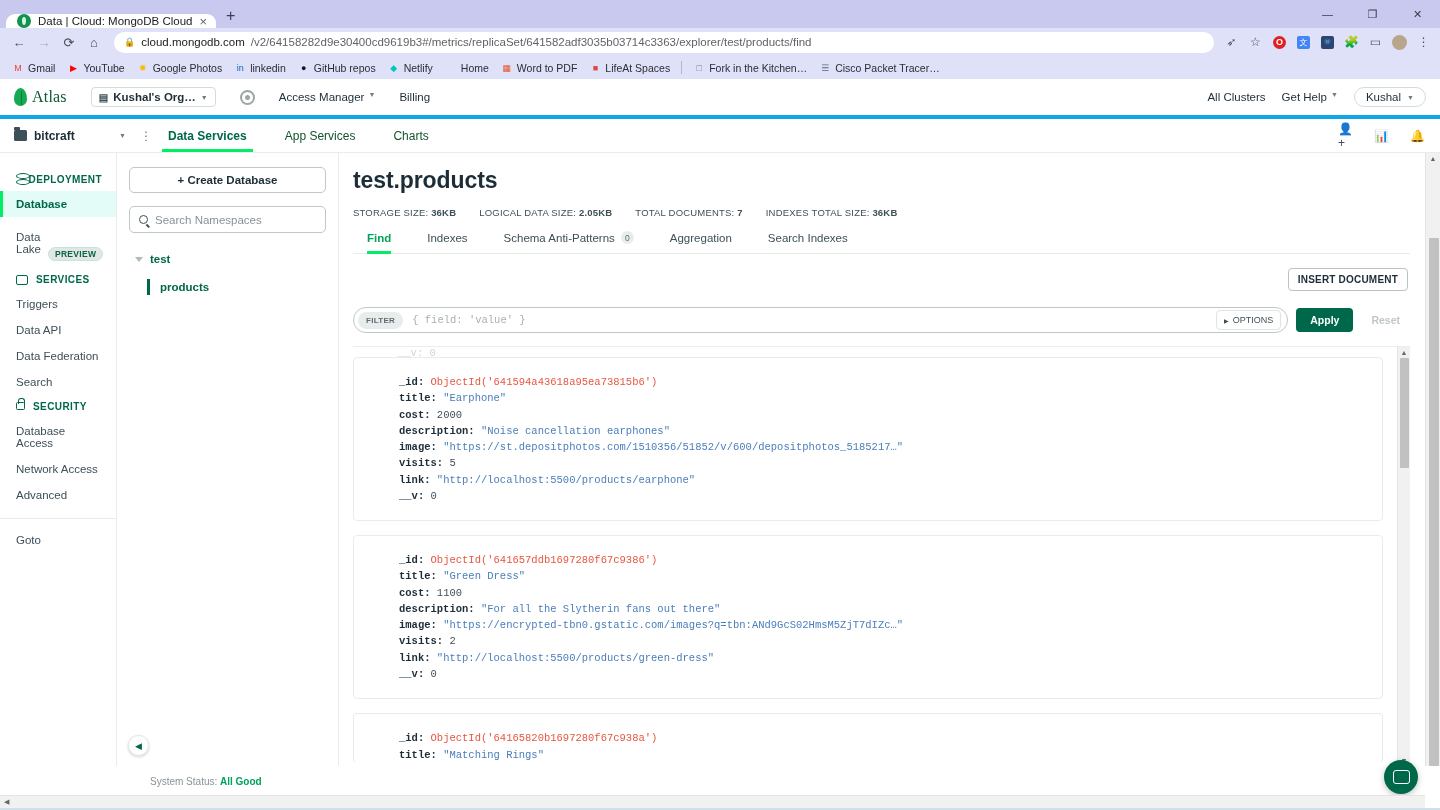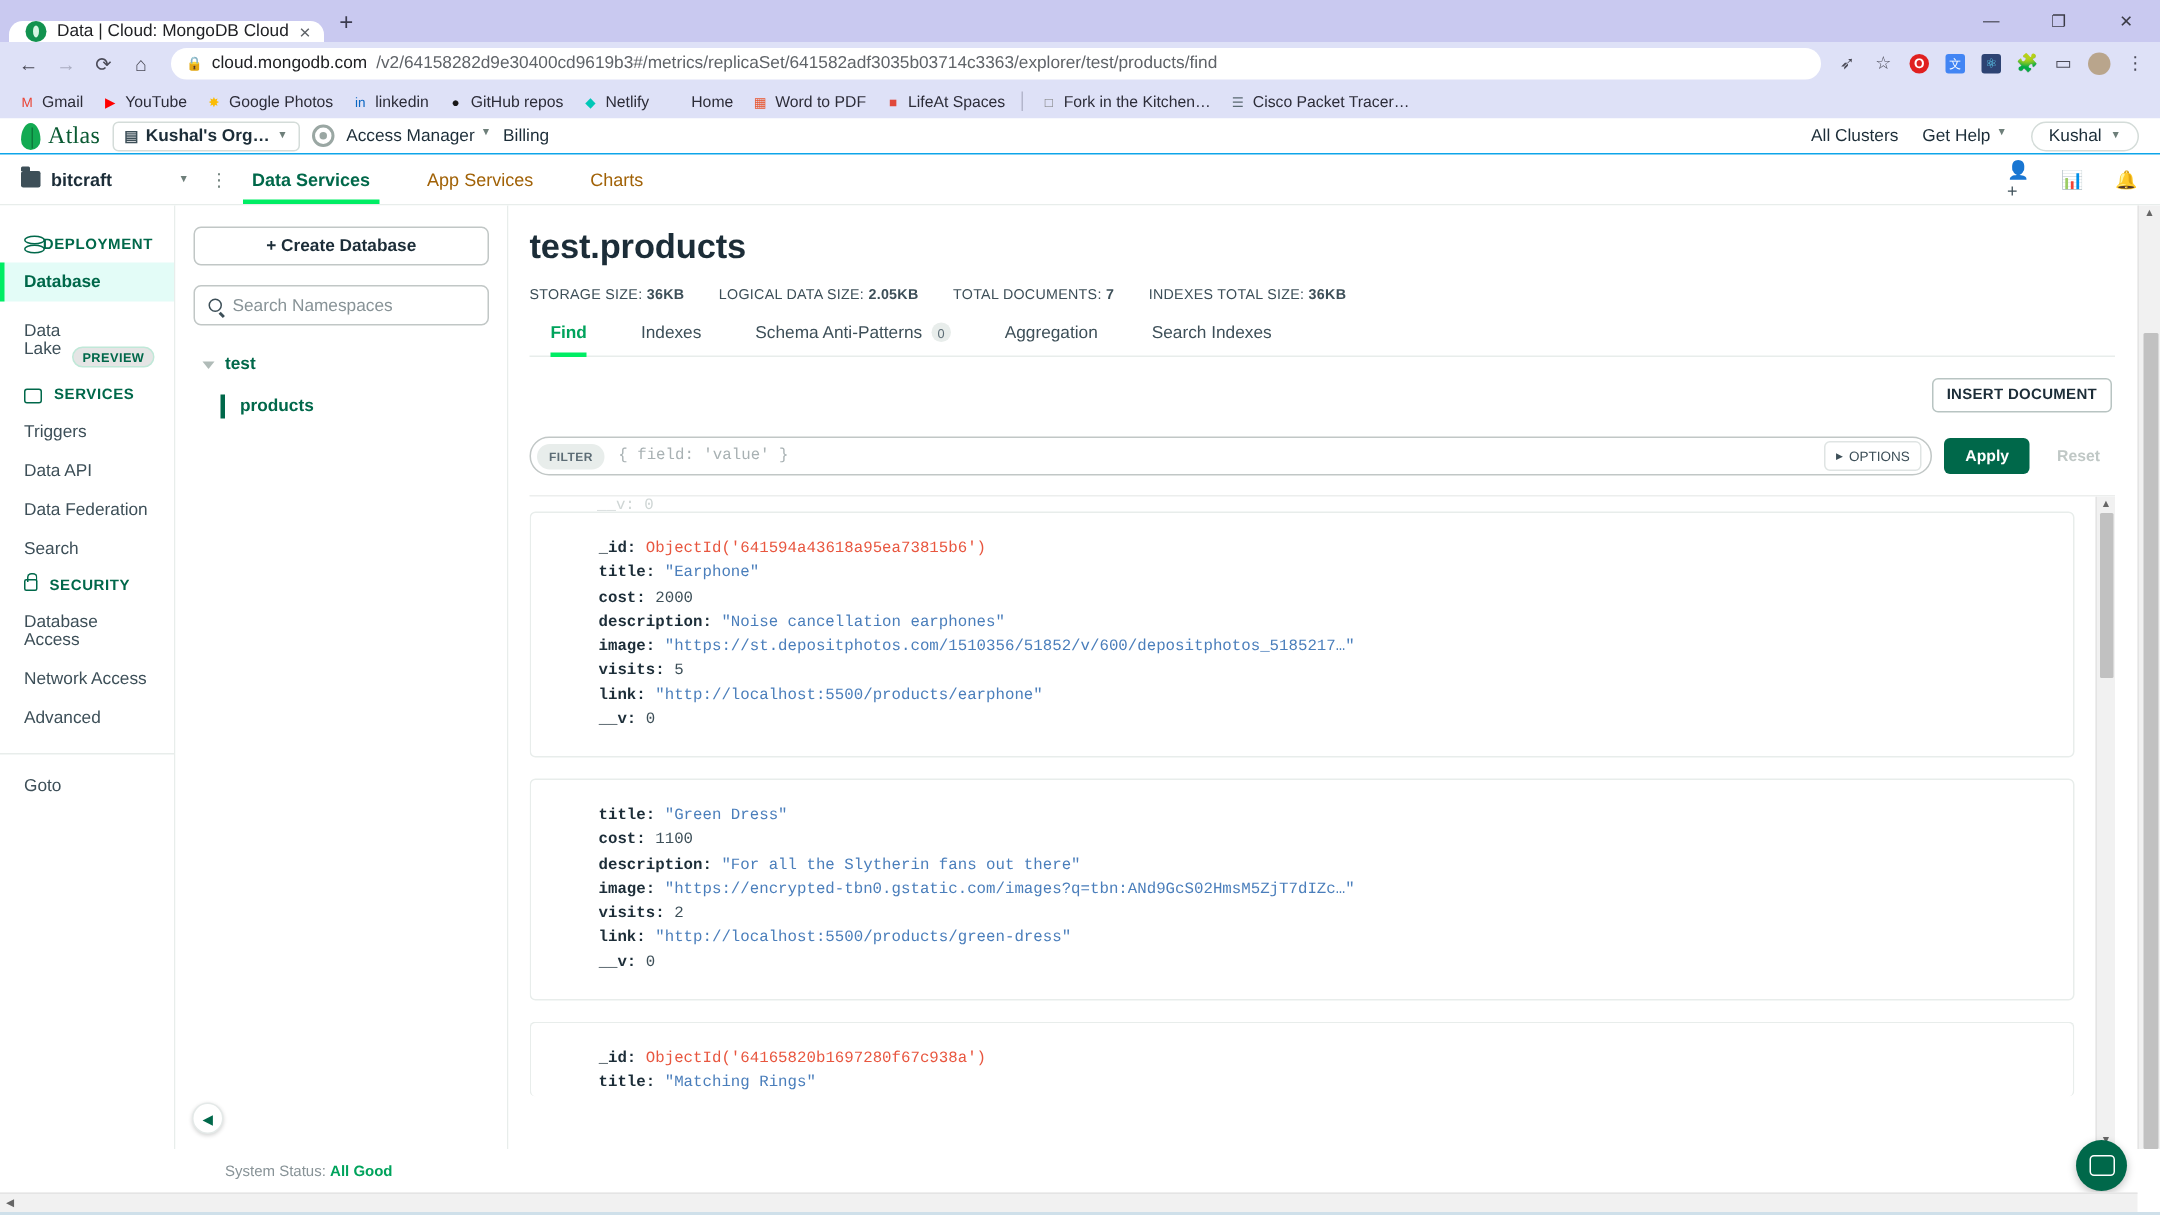--- a/index.html
+++ b/index.html
@@ -111,25 +111,25 @@
     display: flex; align-items: center; gap: 4px;
     padding: 2px 6px; white-space: nowrap; cursor: pointer; border-radius: 3px;
   }
   .bm-ico { width: 12px; height: 12px; display:flex;align-items:center;justify-content:center; font-size: 9px; flex-shrink: 0;}
   .bm-sep { width: 1px; height: 13px; background: #b3b6cc; margin: 0 5px; }
 
   
   .app { height: 729px; display: flex; flex-direction: column; background: #fff; position: relative;}
 
   .atlas-nav {
-    height: 24px;
+    height: 40px;
     display: flex; align-items: center;
     padding: 0 14px;
-    border-bottom: 1px solid #0ea5e9;
-    gap: 8px;
+    border-bottom: 4px solid #0ea5e9;
+    gap: 24px;
   }
   .atlas-logo { display: flex; align-items: center; gap: 5px; }
   .leaf {
     width: 13px; height: 18px;
     background: #13aa52;
     border-radius: 50% 50% 50% 50% / 62% 62% 38% 38%;
     transform: rotate(0deg);
     position: relative;
   }
   .leaf::after {
@@ -162,21 +162,21 @@
     display: flex; align-items: center;
     padding: 0 14px;
     border-bottom: 1px solid #e8edeb;
     gap: 14px;
   }
   .proj-name { display: flex; align-items: center; gap: 7px; font-weight: 700; font-size: 12px; min-width: 112px;}
   .folder-ico { width: 13px; height: 11px; background: #3d4f58; border-radius: 1.5px 1.5px 1.5px 1.5px; position: relative;}
   .folder-ico::before{content:"";position:absolute;top:-3px;left:0;width:6px;height:3px;background:#3d4f58;border-radius:1px 1px 0 0;}
   .kebab { color: #6e7f7a; font-size: 12px; cursor: pointer; letter-spacing: 0; line-height: 1; }
   .ptab {
-    font-size: 12px; color: #a16207; cursor: pointer; padding: 8px 2px;
+    font-size: 12px; color: #14532d; cursor: pointer; padding: 8px 2px;
     position: relative; font-weight: 400;
   }
   .ptab.active { color: #00684a; font-weight: 700; }
   .ptab.active::after {
     content:""; position: absolute; left: -4px; right: -4px; bottom: -1px; height: 3px; background: #00ed64;
   }
   .pbar-right { margin-left: auto; display: flex; gap: 20px; align-items: center; color:#3d4f58;}
   .pbar-ico { width: 16px; height: 16px; cursor: pointer; display:flex;align-items:center;justify-content:center;}
 
   .body-wrap { flex: 1; display: flex; min-height: 0; position: relative; }
@@ -637,20 +637,21 @@
               <div class="doc-line"><span class="k">_id:</span> <span class="v-oid">ObjectId('641594a43618a95ea73815b6')</span></div>
               <div class="doc-line"><span class="k">title:</span> <span class="v-str">"Earphone"</span></div>
               <div class="doc-line"><span class="k">cost:</span> <span class="v-num">2000</span></div>
               <div class="doc-line"><span class="k">description:</span> <span class="v-str">"Noise cancellation earphones"</span></div>
               <div class="doc-line"><span class="k">image:</span> <span class="v-str">"https://st.depositphotos.com/1510356/51852/v/600/depositphotos_5185217…"</span></div>
               <div class="doc-line"><span class="k">visits:</span> <span class="v-num">5</span></div>
               <div class="doc-line"><span class="k">link:</span> <span class="v-str">"http://localhost:5500/products/earphone"</span></div>
               <div class="doc-line"><span class="k">__v:</span> <span class="v-num">0</span></div>
             </div>
             <div class="doc-card">
+              <div class="doc-line"><span class="k">_id:</span> <span class="v-oid">ObjectId('641657ddb1697280f67c9386')</span></div>
               <div class="doc-line"><span class="k">title:</span> <span class="v-str">"Green Dress"</span></div>
               <div class="doc-line"><span class="k">cost:</span> <span class="v-num">1100</span></div>
               <div class="doc-line"><span class="k">description:</span> <span class="v-str">"For all the Slytherin fans out there"</span></div>
               <div class="doc-line"><span class="k">image:</span> <span class="v-str">"https://encrypted-tbn0.gstatic.com/images?q=tbn:ANd9GcS02HmsM5ZjT7dIZc…"</span></div>
               <div class="doc-line"><span class="k">visits:</span> <span class="v-num">2</span></div>
               <div class="doc-line"><span class="k">link:</span> <span class="v-str">"http://localhost:5500/products/green-dress"</span></div>
               <div class="doc-line"><span class="k">__v:</span> <span class="v-num">0</span></div>
             </div>
             <div class="doc-card partial">
               <div class="doc-line"><span class="k">_id:</span> <span class="v-oid">ObjectId('64165820b1697280f67c938a')</span></div>

